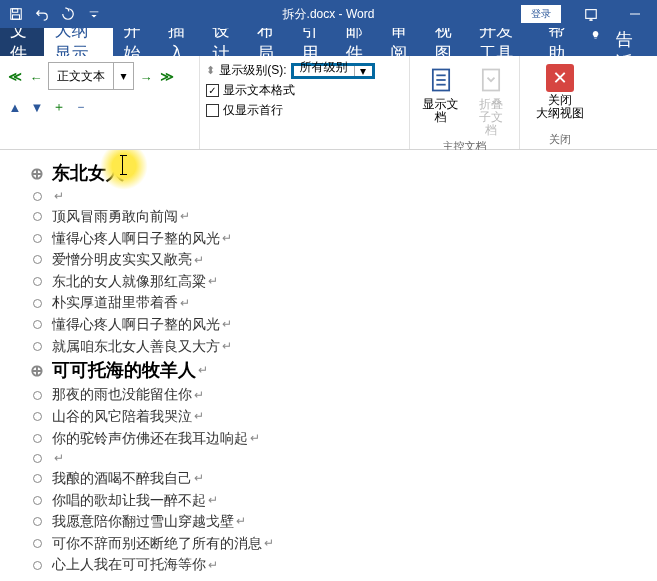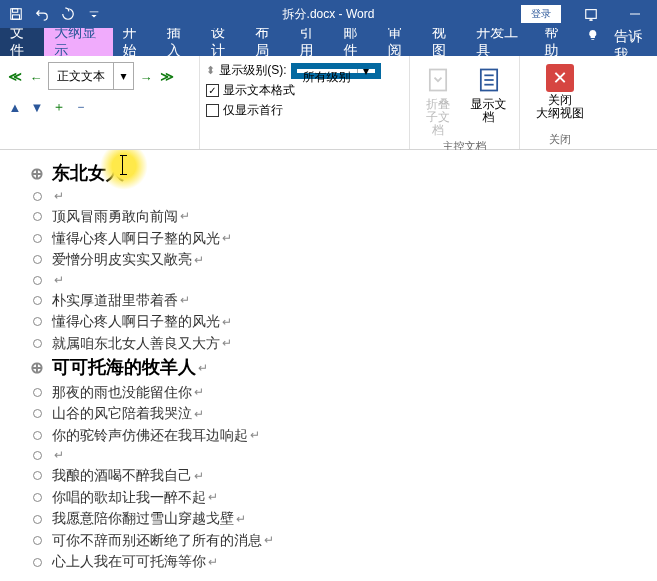--- a/index.html
+++ b/index.html
@@ -5,41 +5,41 @@
 *{margin:0;padding:0;box-sizing:border-box;font-family:"Microsoft YaHei","SimSun",sans-serif}
 body{background:#fff;width:657px;height:581px;overflow:hidden;font-size:12px}
 .titlebar{height:28px;background:#2b579a;color:#fff;display:flex;align-items:center;position:relative}
 .titlebar-left{display:flex;align-items:center;gap:2px;padding-left:4px}
 .qat-btn{width:24px;height:24px;display:flex;align-items:center;justify-content:center;cursor:pointer;color:#fff}
 .qat-btn svg{width:14px;height:14px}
 .titlebar-center{position:absolute;left:50%;transform:translateX(-50%);font-size:12px}
 .titlebar-right{margin-left:auto;display:flex;align-items:center}
 .login-btn{background:#fff;color:#2b579a;padding:2px 10px;font-size:10px;cursor:pointer;margin-right:8px}
 .win-btn{width:44px;height:28px;display:flex;align-items:center;justify-content:center;cursor:pointer;color:#fff}
-.ribbon-tabs{height:28px;background:#2b579a;display:flex;align-items:stretch;color:#fff;font-size:14px}
+.ribbon-tabs{height:28px;background:#2b579a;display:flex;align-items:stretch;color:#fff;font-size:17px}
 .tab{padding:0 10px;display:flex;align-items:center;cursor:pointer}
 .tab.file{background:#1e3e6e}
-.tab.active{background:#f0abfc;color:#2b579a}
+.tab.active{background:#ffffff;color:#2b579a}
 .tab-spacer{flex:1}
 .tab-tell{display:flex;padding:0 8px;gap:16px}
 .ribbon-panel{height:94px;background:#fff;border-bottom:1px solid #d4d4d4;display:flex;position:relative}
 .rg{border-right:1px solid #e1e1e1;display:flex;flex-direction:column;padding:2px 6px 0 6px}
 .rg-body{flex:1;display:flex;align-items:flex-start;gap:4px;padding-top:4px}
 .rg-label{text-align:center;font-size:11px;color:#666;padding-bottom:2px}
 .nav-arrow{width:18px;height:18px;display:flex;align-items:center;justify-content:center;cursor:pointer}
 .arrow-green{color:#107c10;font-weight:700;font-size:13px}
 .arrow-gray{color:#bbb;font-weight:700;font-size:13px}
 .level-select{display:flex;align-items:center;border:1px solid #ababab;height:28px;background:#fff}
 .level-select span{padding:0 8px;font-size:12px}
 .level-dd{width:20px;border-left:1px solid #ababab;height:100%;display:flex;align-items:center;justify-content:center;cursor:pointer}
 .nav-row2{display:flex;gap:4px;margin-top:6px}
 .sm-btn{width:18px;height:18px;display:flex;align-items:center;justify-content:center;color:#2b579a;cursor:pointer;font-size:13px}
 .show-grp{display:flex;flex-direction:column;gap:3px;font-size:12px}
 .show-row{display:flex;align-items:center;gap:4px}
-.show-dd{border:6px solid #0369a1;height:16px;display:flex;align-items:flex-start;background:#fff}
+.show-dd{border:3px solid #0369a1;height:16px;display:flex;align-items:flex-end;background:#fff}
 .show-dd span{padding:0 6px;min-width:60px}
 .show-dd-btn{width:18px;height:100%;border-left:1px solid #ababab;display:flex;align-items:center;justify-content:center;cursor:pointer}
 .chk{width:13px;height:13px;border:1px solid #333;display:flex;align-items:center;justify-content:center;font-size:10px;background:#fff}
 .big-btn{display:flex;flex-direction:column;align-items:center;padding:2px 6px;cursor:pointer;gap:2px}
 .big-btn-icon{width:32px;height:32px;display:flex;align-items:center;justify-content:center}
 .big-btn-label{font-size:12px;text-align:center;line-height:13px}
 .big-btn.disabled{color:#bbb}
 .close-x{width:28px;height:28px;background:#d64541;color:#fff;display:flex;align-items:center;justify-content:center;font-size:18px;border-radius:3px}
 .doc-area{padding:10px 0 10px 30px;background:#fff;overflow:hidden;height:calc(581px - 28px - 28px - 94px)}
 .outline-line{display:flex;align-items:center;font-size:14px;line-height:1.4;color:#333;padding:1px 0}
@@ -162,40 +162,40 @@
           <div class="chk"></div>
           <span>仅显示首行</span>
         </div>
       </div>
     </div>
     <div class="rg-label" style="visibility:hidden">.</div>
   </div>
 
   <div class="rg" style="width:110px">
     <div class="rg-body" style="justify-content:center">
-      <div class="big-btn disabled">
-        <div class="big-btn-icon">
-            <svg width="28" height="28" viewBox="0 0 24 24" fill="none" stroke="#ccc" stroke-width="1.5">
-              <rect x="5" y="3" width="14" height="18"></rect>
-              <path d="M9 10 l3 3 l3 -3"></path>
-            </svg>
-          </div>
-        <div class="big-btn-label"><span>折叠</span><br><span>子文档</span></div>
-      </div>
       <div class="big-btn">
         <div class="big-btn-icon">
             <svg width="28" height="28" viewBox="0 0 24 24" fill="none" stroke="#2b579a" stroke-width="1.5">
               <rect x="5" y="3" width="14" height="18"></rect>
               <line x1="8" y1="8" x2="16" y2="8"></line>
               <line x1="8" y1="12" x2="16" y2="12"></line>
               <line x1="8" y1="16" x2="16" y2="16"></line>
             </svg>
           </div>
         <div class="big-btn-label">显示文档</div>
       </div>
+      <div class="big-btn disabled">
+        <div class="big-btn-icon">
+            <svg width="28" height="28" viewBox="0 0 24 24" fill="none" stroke="#ccc" stroke-width="1.5">
+              <rect x="5" y="3" width="14" height="18"></rect>
+              <path d="M9 10 l3 3 l3 -3"></path>
+            </svg>
+          </div>
+        <div class="big-btn-label"><span>折叠</span><br><span>子文档</span></div>
+      </div>
     </div>
     <div class="rg-label">主控文档</div>
   </div>
 
   <div class="rg" style="width:80px;border-right:none">
     <div class="rg-body" style="justify-content:center">
       <div class="big-btn">
         <div class="close-x">✕</div>
         <div class="big-btn-label"><span>关闭</span><br><span>大纲视图</span></div>
       </div>
@@ -239,20 +239,21 @@
       <div class="bullet">
         <div class="bullet-circle"></div>
       </div>
       <span>爱憎分明皮实实又敞亮</span>
       <span class="para-mark">↵</span>
     </div>
   <div class="outline-line">
       <div class="bullet">
         <div class="bullet-circle"></div>
       </div>
+      <span>东北的女人就像那红高粱</span>
       <span class="para-mark">↵</span>
     </div>
   <div class="outline-line">
       <div class="bullet">
         <div class="bullet-circle"></div>
       </div>
       <span>朴实厚道甜里带着香</span>
       <span class="para-mark">↵</span>
     </div>
   <div class="outline-line">

